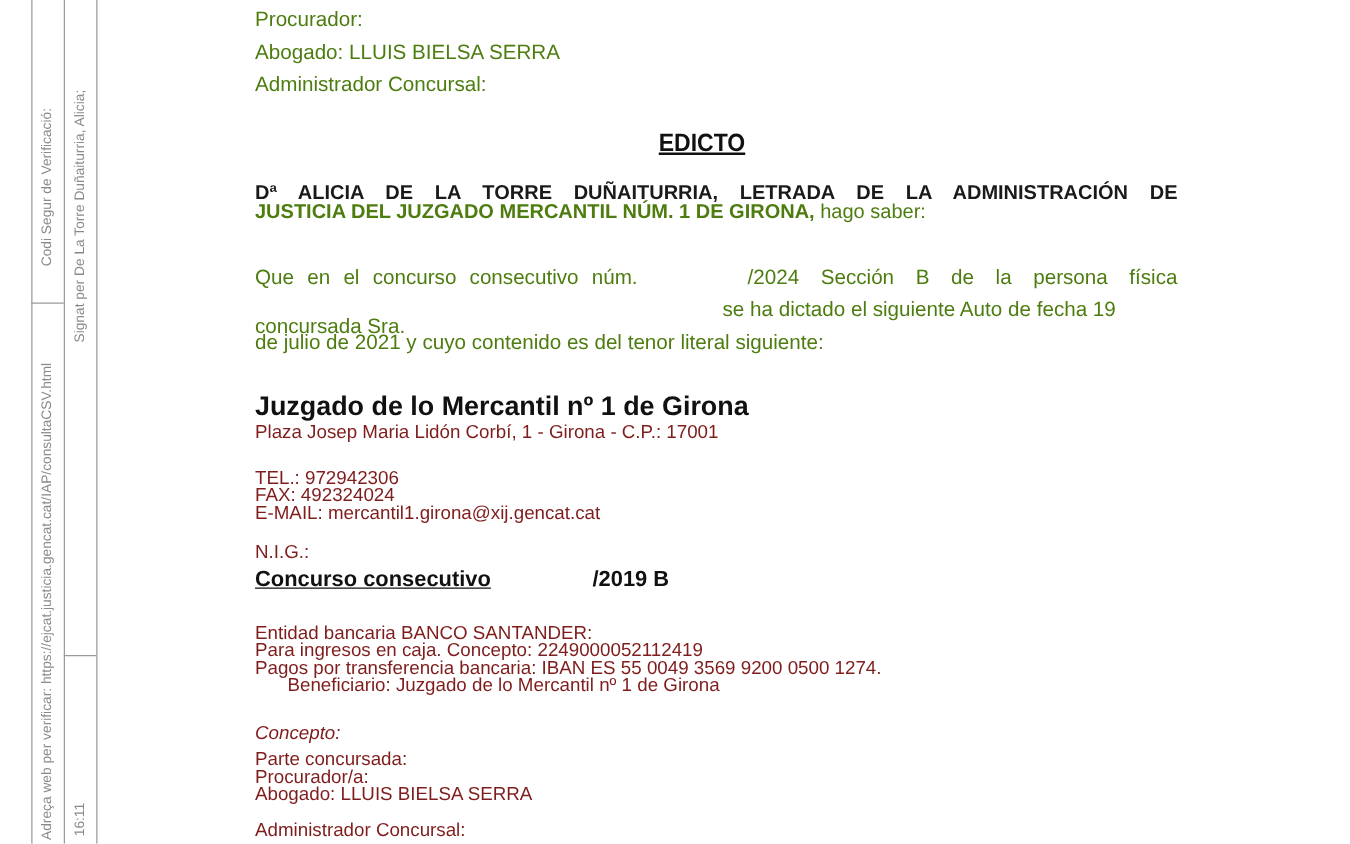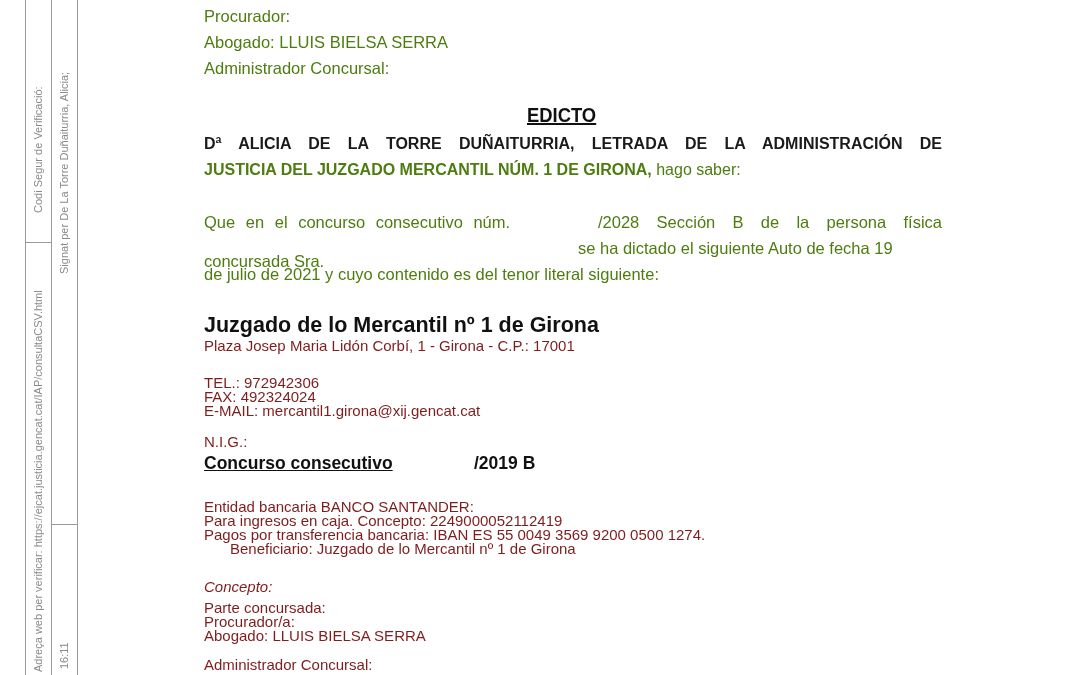--- a/index.html
+++ b/index.html
@@ -23,21 +23,21 @@
   .title-edicto {
     position: absolute; left: 527px; top: 104px;
     font-size: 20px; font-weight: bold; text-decoration: underline;
     transform: scaleX(0.92); transform-origin: left top;
   }
   .just {
     position: absolute; left: 204px; width: 738px;
     font-size: 16.5px; line-height: 26px; text-align: justify;
     text-align-last: justify; white-space: nowrap; color: #1a1a1a;
   }
-  .bold { font-weight: bold; }
+  .bold { font-weight: bold; margin-top: 11px; }
   .court-title { font-size: 21.5px; font-weight: bold; line-height: 26px; }
   .small { font-size: 15px; line-height: 14px; color: #7f1d1d; }
   .case-title { font-size: 17.5px; font-weight: bold; line-height: 22px; }
 </style>
 </head>
 <body>
 
 <div class="vline" style="left:25px;"></div>
 <div class="vline" style="left:51px;"></div>
 <div class="vline" style="left:77px;"></div>
@@ -54,21 +54,21 @@
 <div class="abs body16" style="left:204px; top:55px;">Administrador Concursal:</div>
 
 <div class="title-edicto">EDICTO</div>
 
 <div class="just bold" style="top:131px; font-size:16px;">Dª ALICIA DE LA TORRE DUÑAITURRIA, LETRADA DE LA ADMINISTRACIÓN DE</div>
 <div class="abs body16" style="left:204px; top:157px; font-size:16px;">
   <span class="bold">JUSTICIA  DEL JUZGADO MERCANTIL NÚM. 1 DE GIRONA,</span><span> hago saber:</span>
 </div>
 
 <div class="abs body16" style="left:204px; top:209px; word-spacing:6px;">Que en el concurso consecutivo núm.</div>
-<div class="abs body16" style="left:598px; top:209px; word-spacing:5px; width:344px; text-align:justify; text-align-last:justify;">/2028 Sección B de la persona física</div>
+<div class="abs body16" style="left:598px; top:209px; word-spacing:5px; width:344px; text-align:justify; text-align-last:justify;">/2024 Sección B de la persona física</div>
 <div class="abs body16" style="left:204px; top:248px;">concursada Sra.</div>
 <div class="abs body16" style="left:578px; top:235px;">se ha dictado el siguiente Auto de fecha 19</div>
 <div class="abs body16" style="left:204px; top:261px;">de julio de 2021 y cuyo contenido es del tenor literal siguiente:</div>
 
 <div class="abs court-title" style="left:204px; top:312px;">Juzgado de lo Mercantil nº 1 de Girona</div>
 <div class="abs small" style="left:204px; top:339px;">Plaza Josep Maria Lidón Corbí, 1 - Girona   - C.P.: 17001</div>
 <div class="abs small" style="left:204px; top:376px;">TEL.: 972942306</div>
 <div class="abs small" style="left:204px; top:390px;">FAX: 492324024</div>
 <div class="abs small" style="left:204px; top:404px;">E-MAIL: mercantil1.girona@xij.gencat.cat</div>
 

